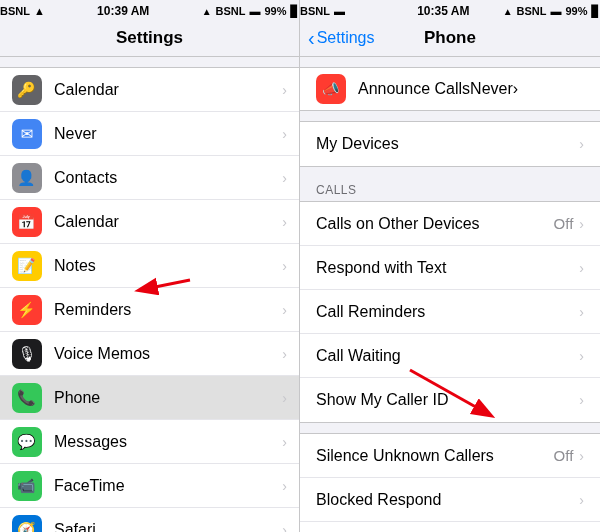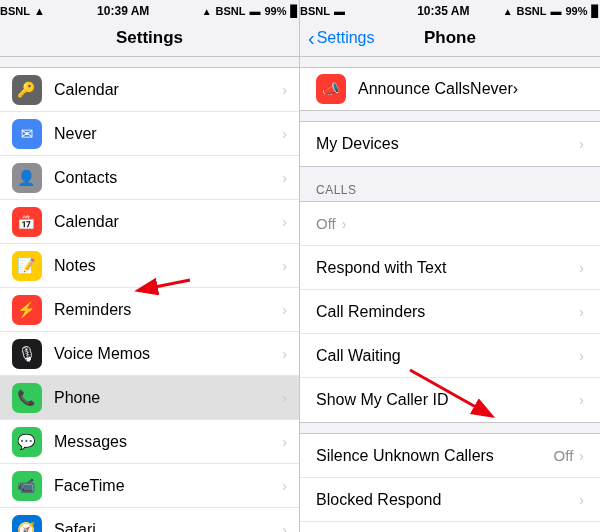--- a/index.html
+++ b/index.html
@@ -356,20 +356,21 @@
         <span class="item-label">My Devices</span>
         <span class="chevron">›</span>
       </div>
     </div>
 
     <div class="calls-section">
       <div class="section-header">CALLS</div>
       <div style="background:#fff; border-top:1px solid #c6c6c8; border-bottom:1px solid #c6c6c8;">
 
       <div class="phone-list-item">
+    <span class="item-label">Calls on Other Devices</span>
     <span class="value-text">Off</span>
     <span class="chevron">›</span>
   </div>
           <div class="phone-list-item">
     <span class="item-label">Respond with Text</span>
 
     <span class="chevron">›</span>
   </div>
           <div class="phone-list-item">
     <span class="item-label">Call Reminders</span>

